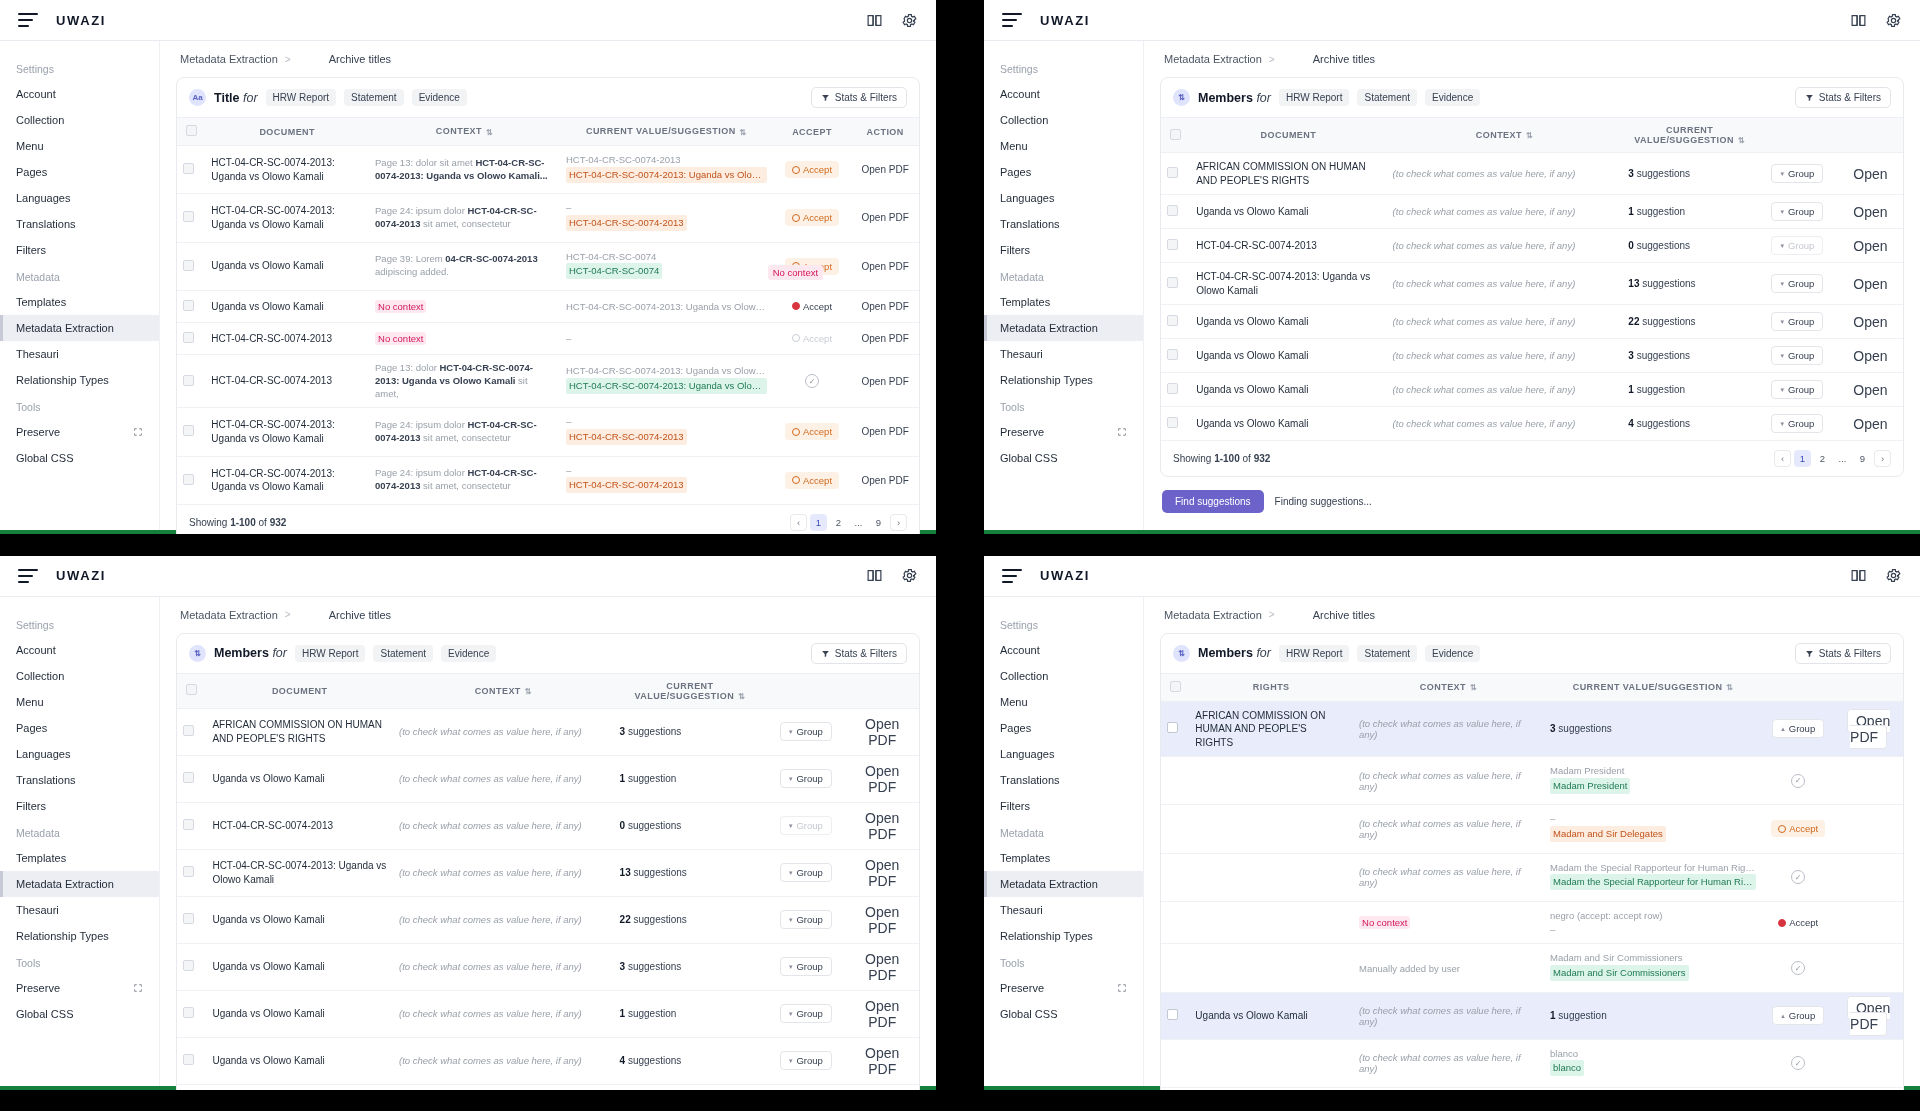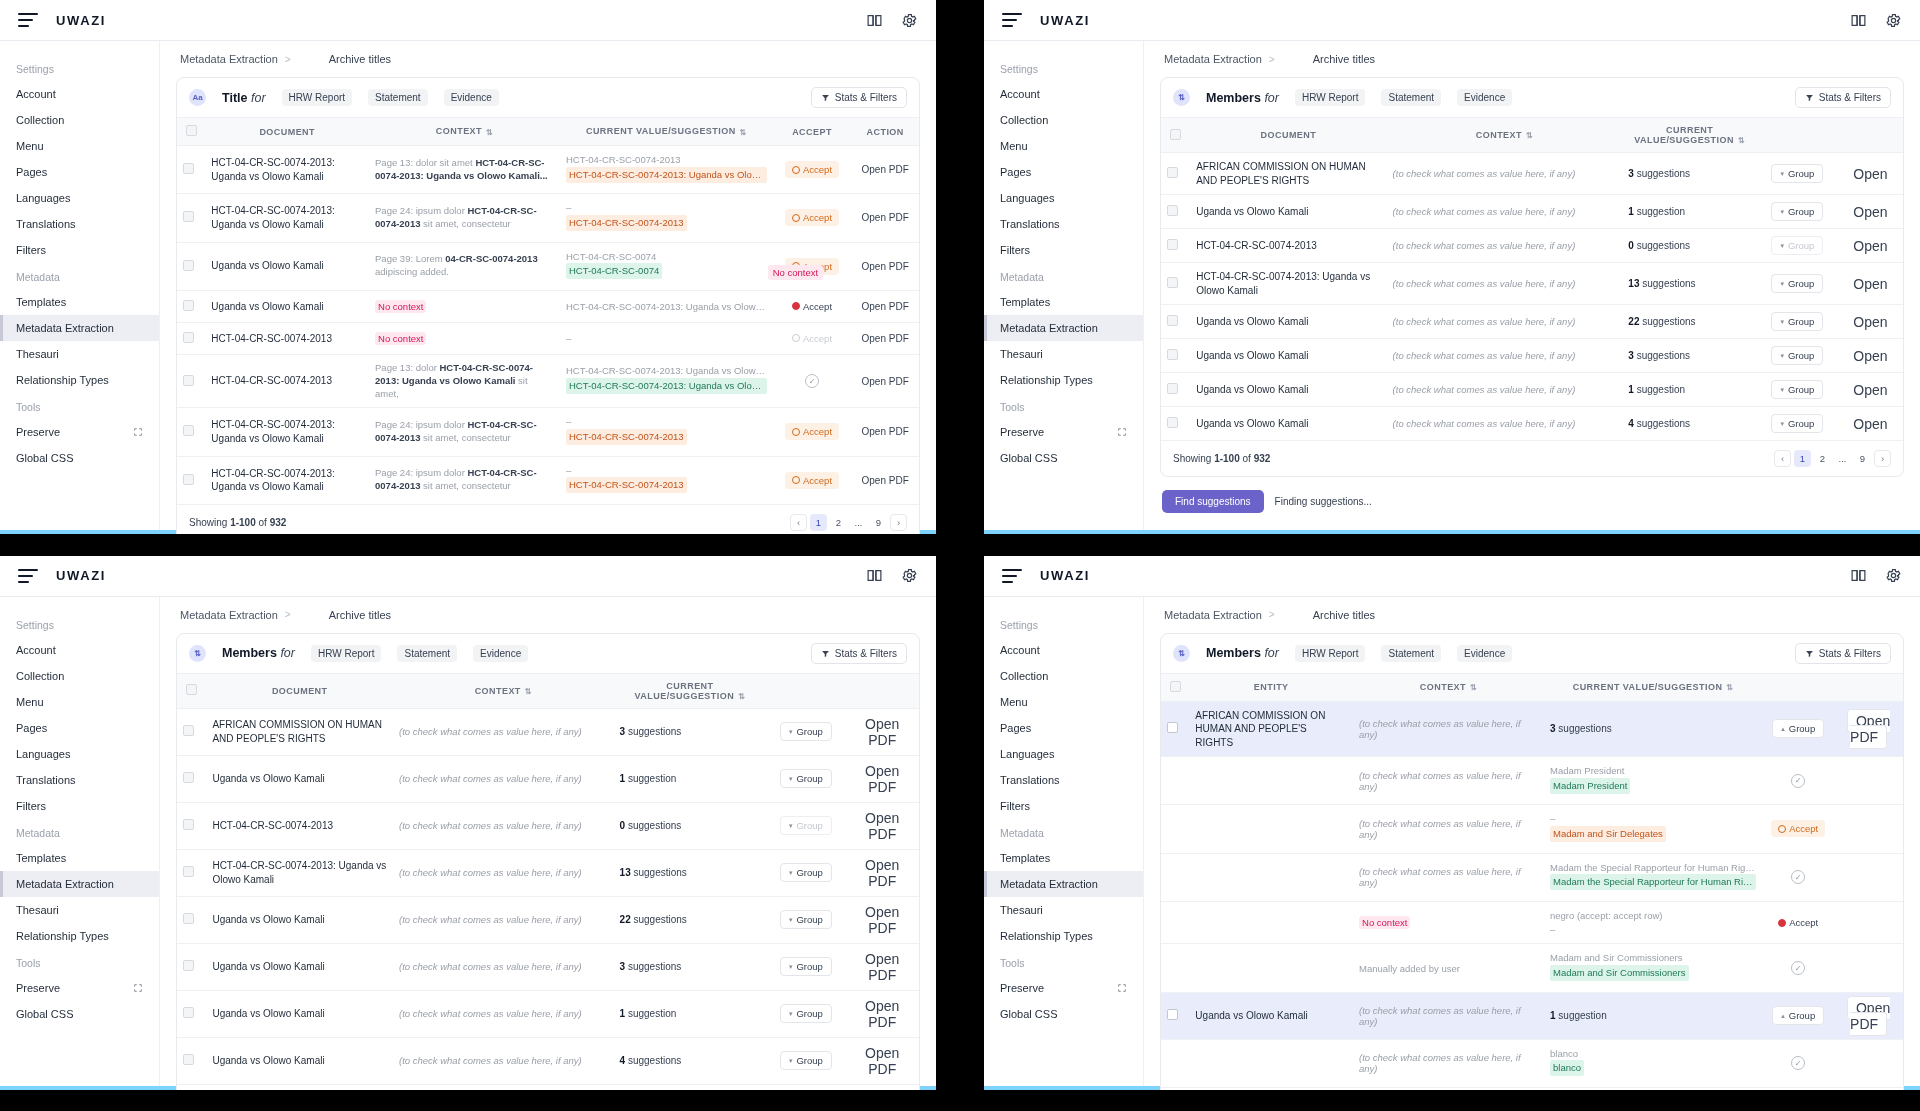--- a/index.html
+++ b/index.html
@@ -5,21 +5,21 @@
   * { box-sizing: border-box; margin:0; padding:0; }
   body {
     width:1920px; height:1111px;
     background:#000;
     font-family:"Liberation Sans", sans-serif;
     overflow:hidden;
   }
   .grid { display:grid; grid-template-columns:1fr 1fr; grid-template-rows:1fr 1fr; width:1920px; height:1111px; }
   .cell { position:relative; overflow:hidden; background:#000; }
   .panel {
-    position:absolute; background:#7dd3fc;
+    position:absolute; background:#15803d;
     width:936px; height:534px;
     font-size:11px; color:#1f2937;
     overflow:hidden;
   }
   
   .p1 { left:0; top:0; }
   
   .p2 { left:24px; top:0; }
   .p3 { left:0; top:0; }
   .p4 { left:24px; top:0; }
@@ -44,21 +44,21 @@
   .sb-item .mini { width:10px; height:10px; opacity:.55; }
 
   .content { flex:1; padding:10px 16px 0 16px; background:#fff; display:flex; flex-direction:column; min-width:0; }
 
   .crumbs { font-size:11px; color:#4b5563; display:flex; align-items:center; gap:7px; margin:2px 0 12px 4px; }
   .crumbs .sep { color:#b6bbc4; font-size:10px; }
   .crumbs .cur { color:#374151;margin-left:31px; }
 
   .card { border:1px solid #e8eaee; border-radius:8px; background:#fff; display:flex; flex-direction:column; flex:none; }
 
-  .card-head { display:flex; align-items:center; padding:9px 12px; gap:16px; }
+  .card-head { display:flex; align-items:center; padding:9px 12px; gap:8px; }
   .avatar-badge { width:17px; height:17px; border-radius:50%; background:#dfe3fb; color:#5b63c4; font-size:8px; display:flex; align-items:center; justify-content:center; font-weight:700; flex:none; }
   .card-title { font-size:12.5px; font-weight:700; color:#111827; }
   .card-title em { font-weight:400; font-style:italic; color:#374151; }
   .chip { background:#f2f3f5; border-radius:4px; padding:3px 7px; font-size:10px; color:#374151; }
   .stats-btn { margin-left:auto; display:flex; align-items:center; gap:5px; border:1px solid #e2e4e9; border-radius:5px; padding:4px 9px; font-size:10px; color:#374151; background:#fff; cursor:pointer; }
 
   table { width:100%; border-collapse:collapse; table-layout:fixed; }
   thead th { background:#f8f9fb; border-top:1px solid #edeff2; border-bottom:1px solid #edeff2; font-size:9px; letter-spacing:.45px; color:#6b7280; font-weight:600; text-align:center; padding:7px 6px; }
   tbody td { border-bottom:1px solid #f0f1f4; padding:7px 6px; vertical-align:middle; font-size:10px; color:#374151; }
   .col-cb { width:26px; }
@@ -919,21 +919,21 @@
                   <col style="width:26px">
                   <col style="width:150px">
                   <col style="width:175px">
                   <col style="width:200px">
                   <col style="width:66px">
                   <col style="width:63px">
                 </colgroup>
               <thead>
                   <tr>
                 <th class="col-cb"><span class="cb"></span></th>
-                <th>ENTITY</th>
+                <th>RIGHTS</th>
                 <th><span>CONTEXT</span><span class="sort">⇅</span></th>
                 <th><span>CURRENT VALUE/SUGGESTION</span><span class="sort">⇅</span></th>
                 <th></th>
                 <th></th>
               </tr>
                 </thead>
               <tbody id="p4-body">
                   <tr class="row-sel">
                     <td><span class="cb on"></span></td>
                     <td class="doc">AFRICAN COMMISSION ON HUMAN AND PEOPLE'S RIGHTS</td>

